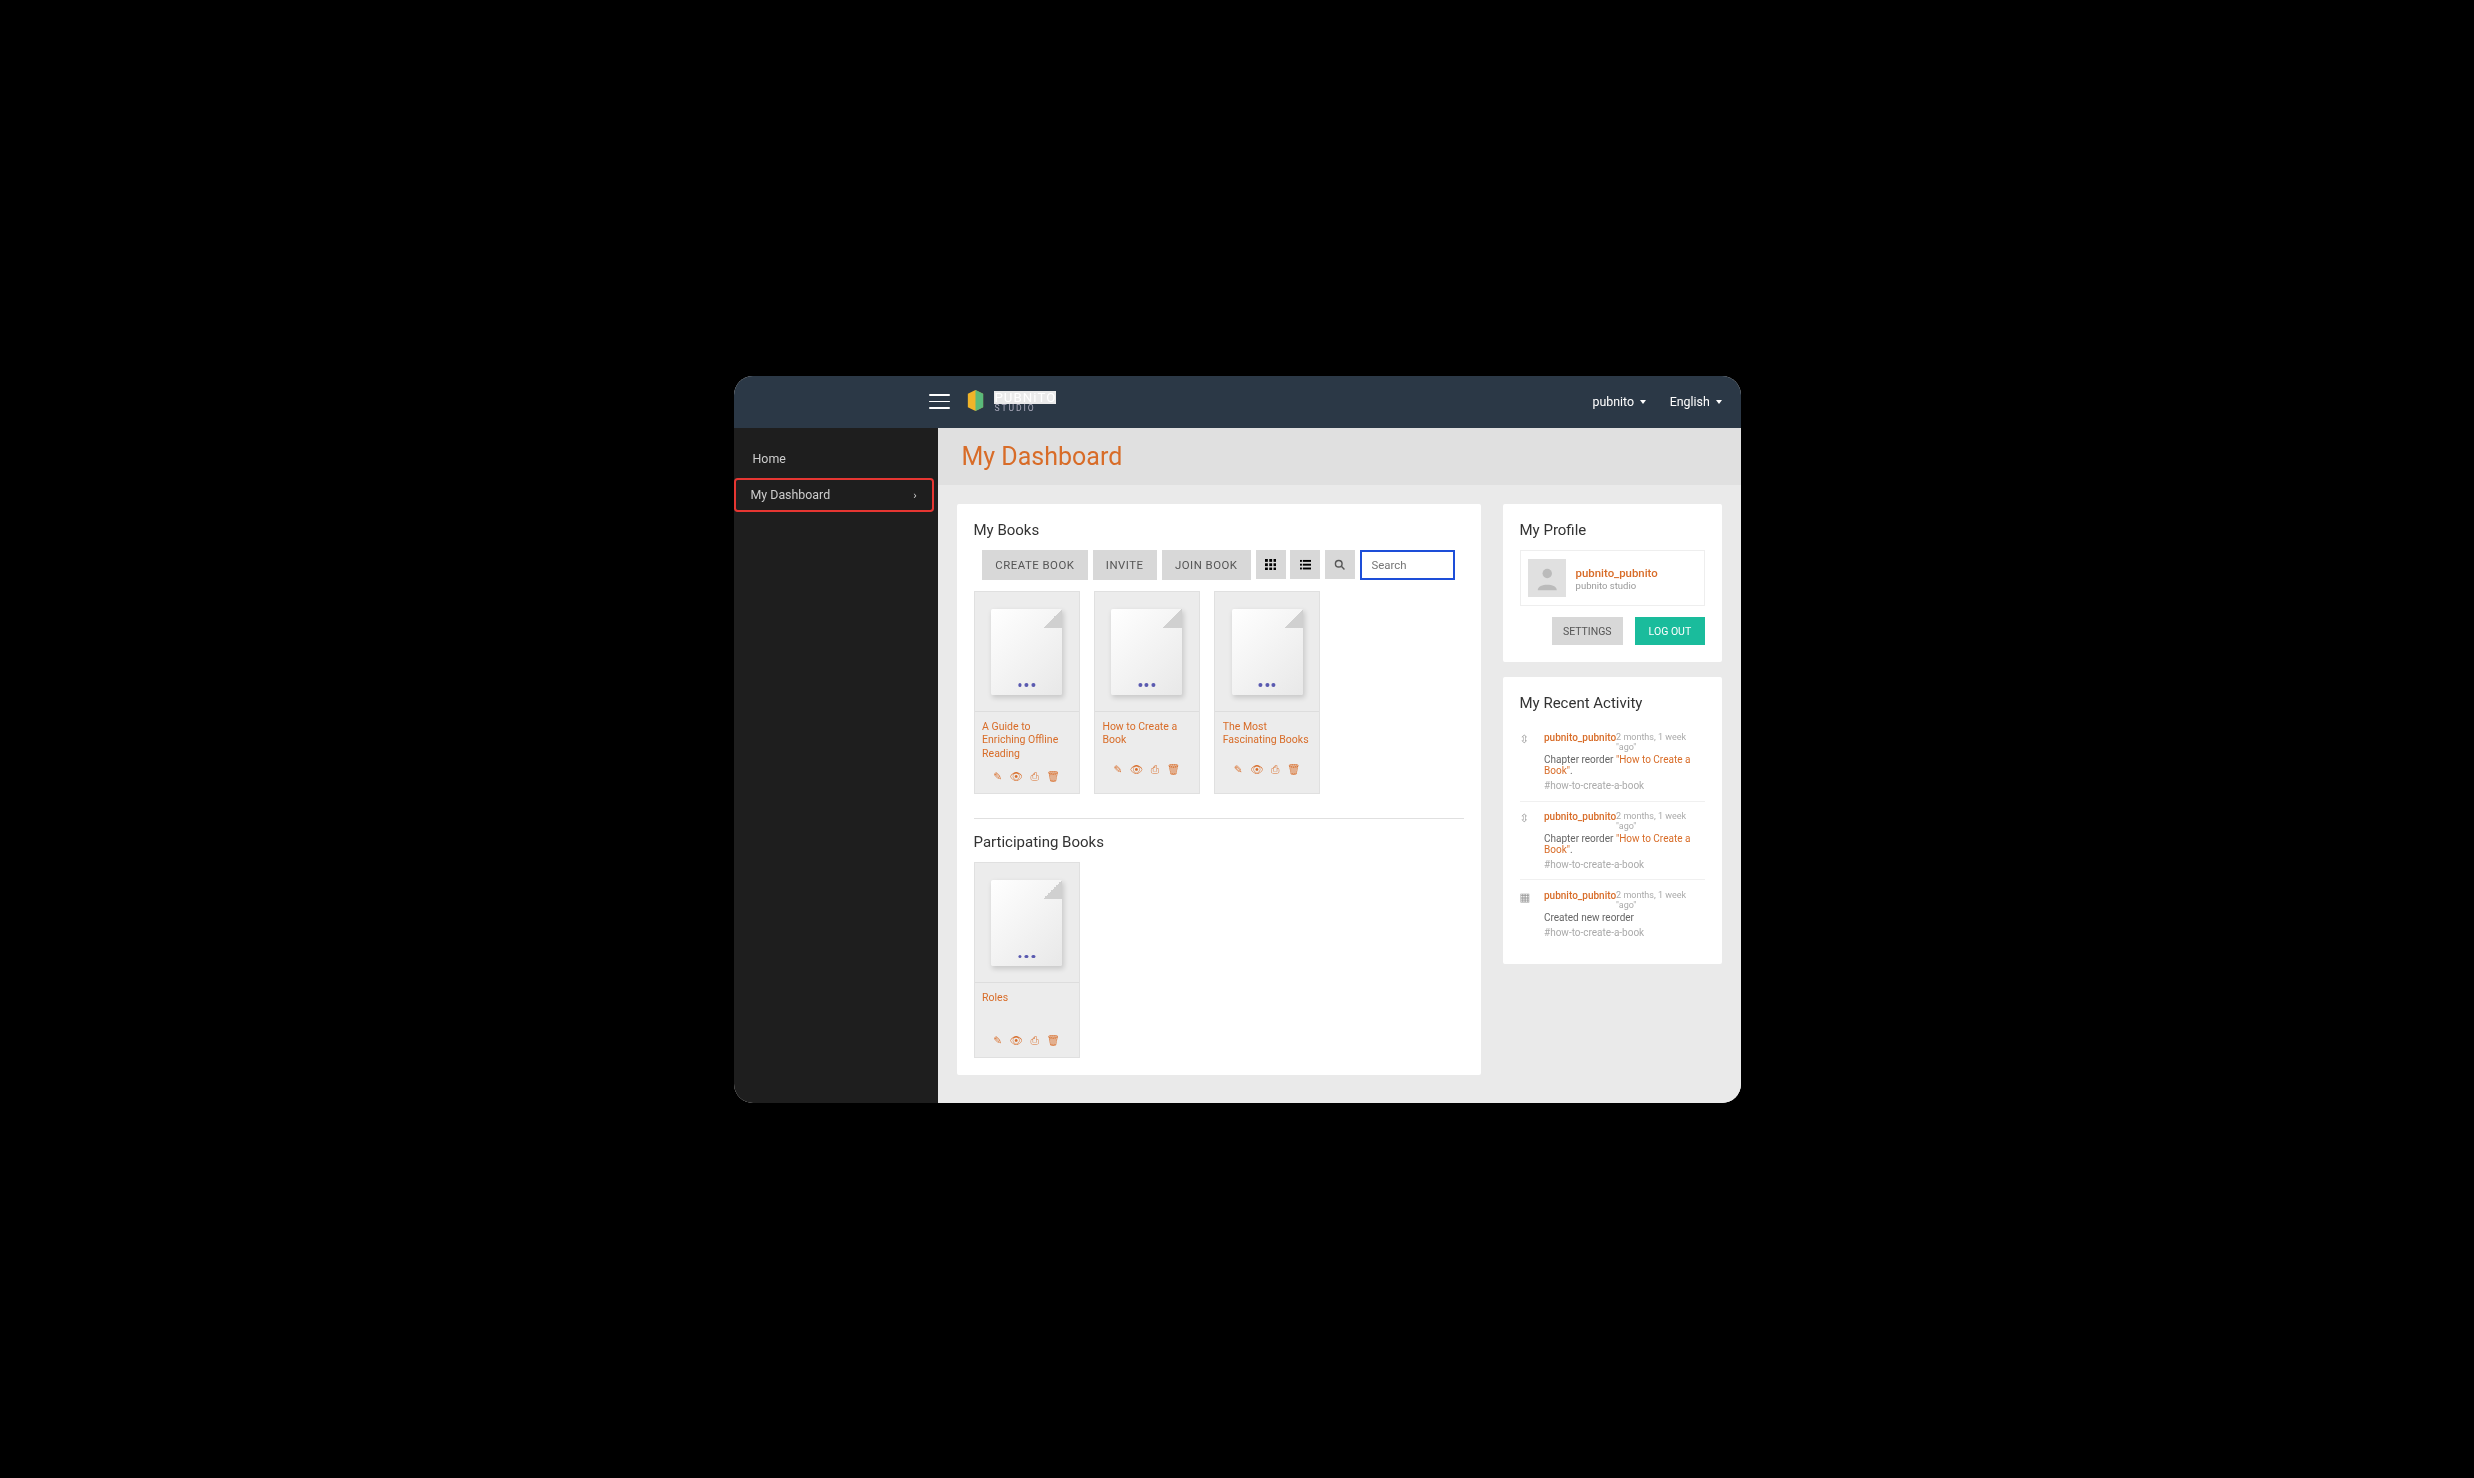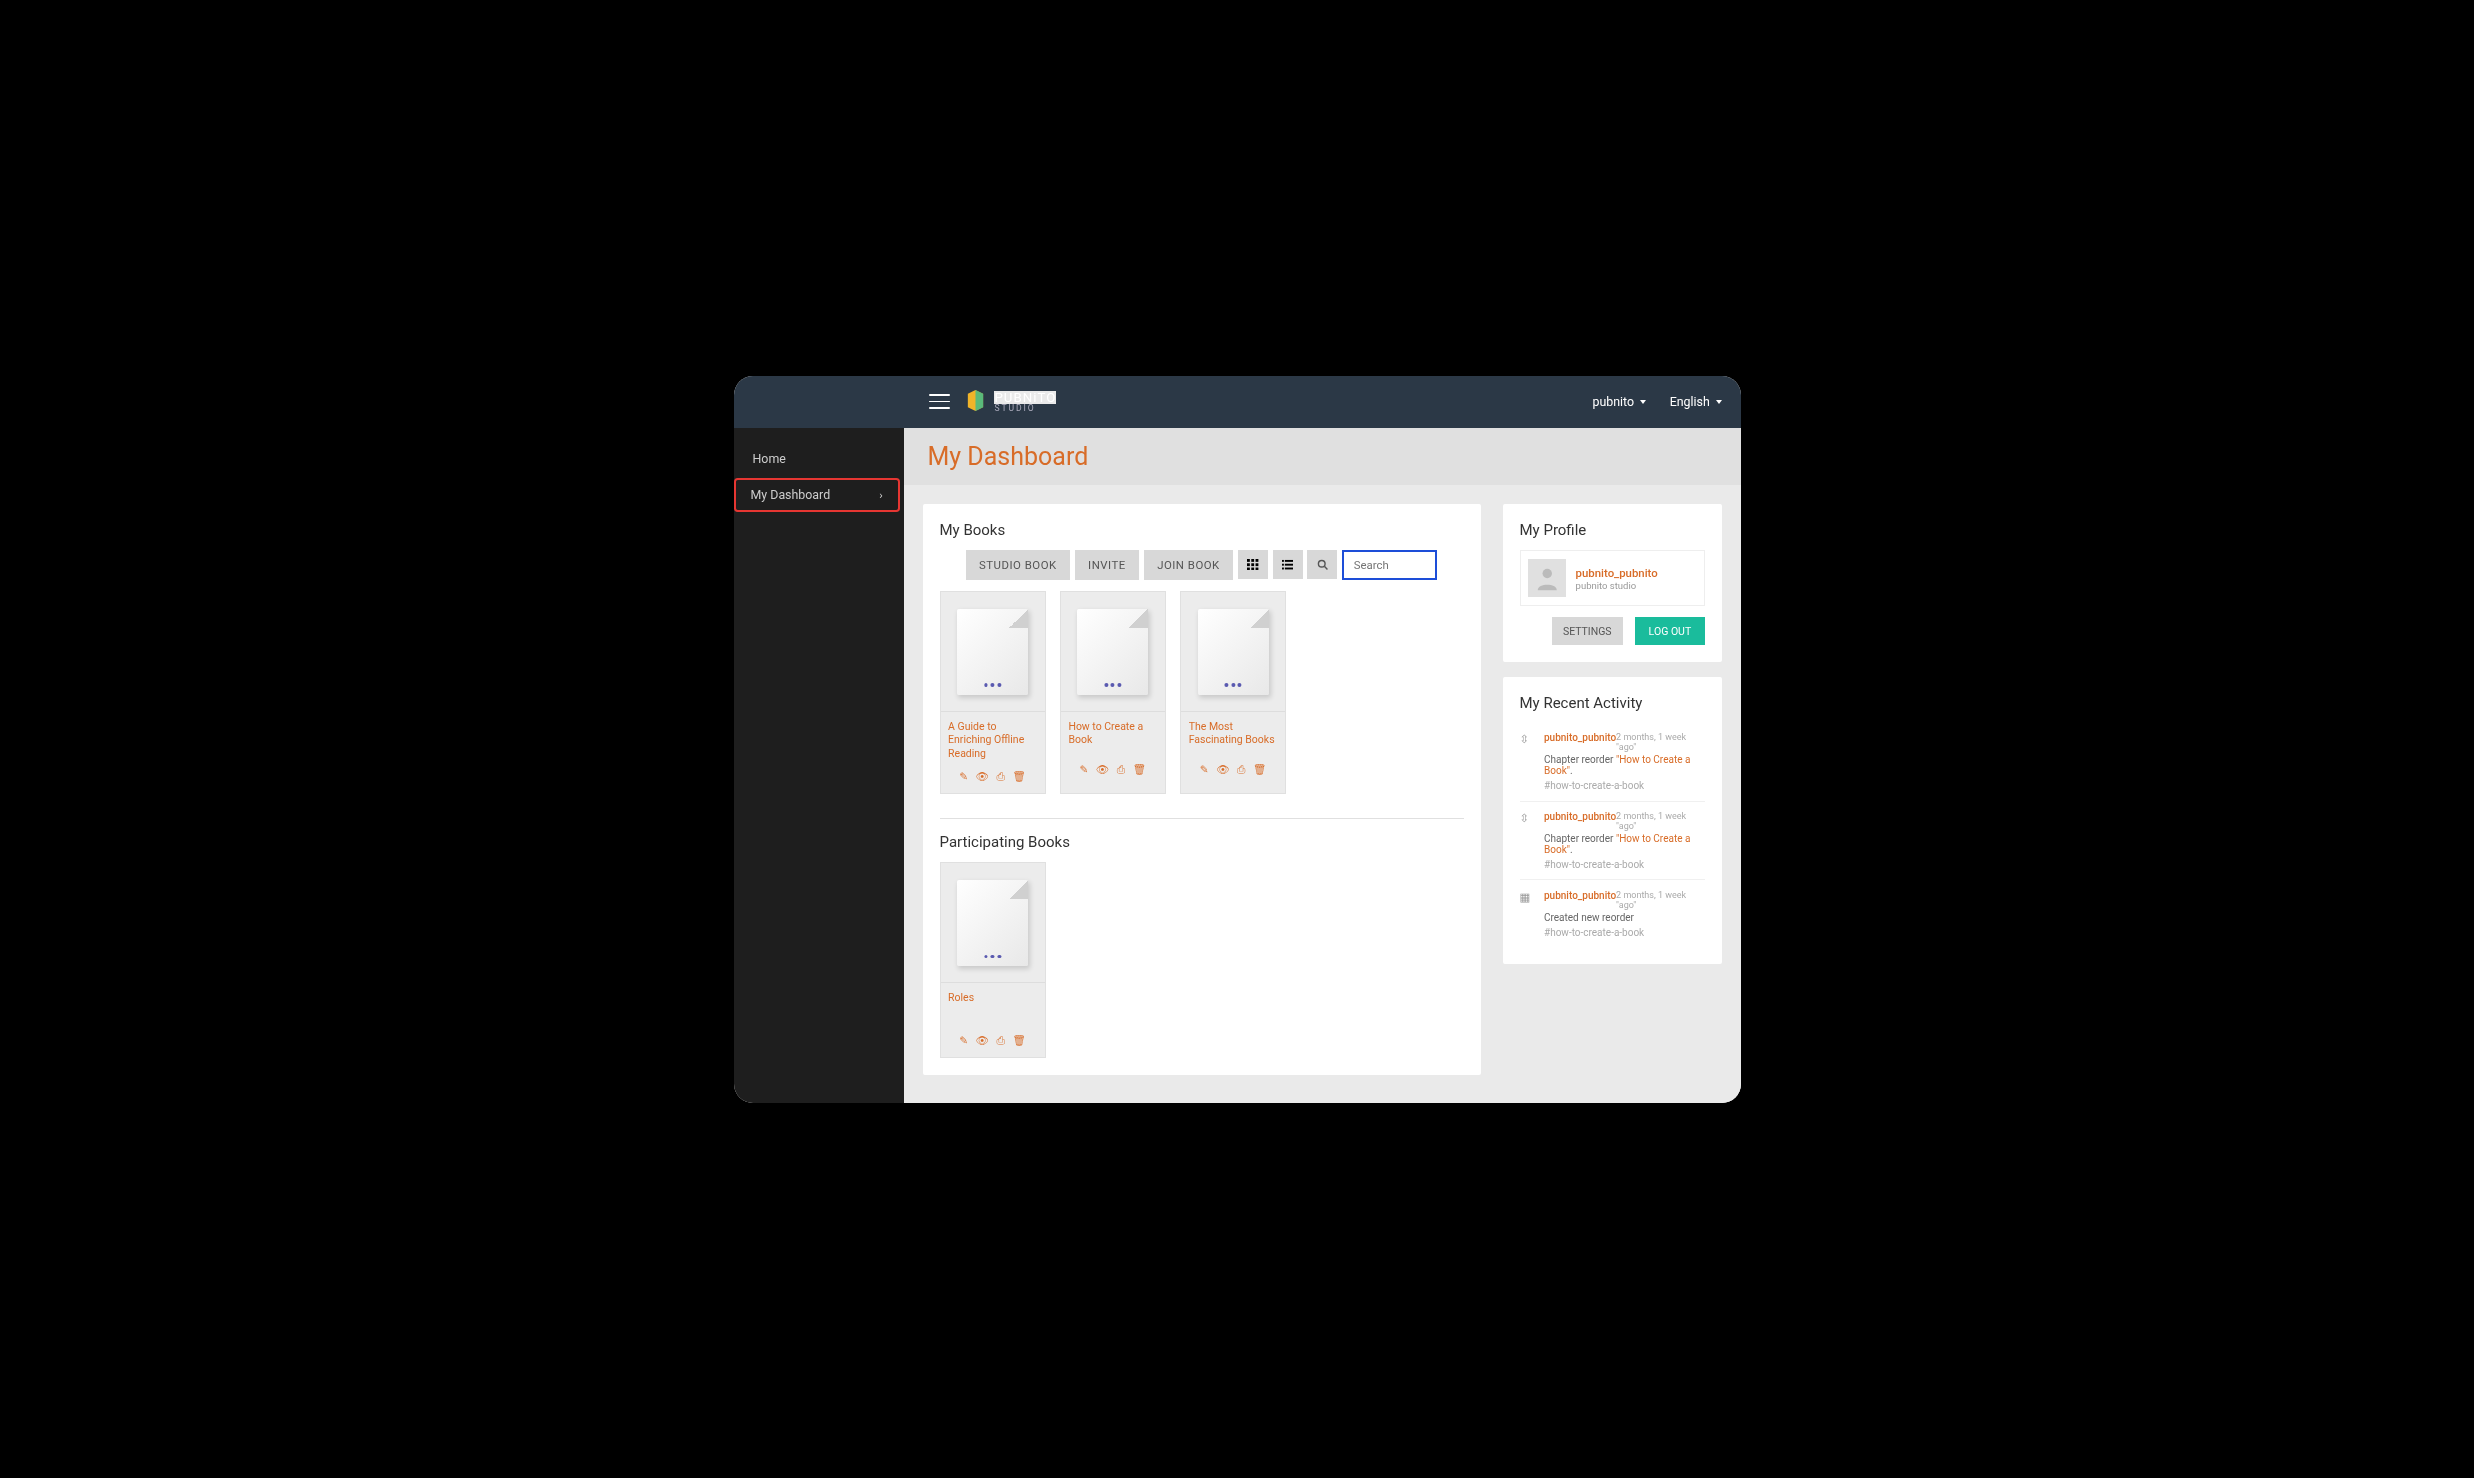--- a/index.html
+++ b/index.html
@@ -14,21 +14,21 @@
 .logo-icon { width: 23px; height: 27px; }
 .logo-text { display: flex; flex-direction: column; line-height: 1; }
 .logo-text .main { font-size: 13.3px; letter-spacing: 1px; color: #fff; }
 .logo-text .sub { font-size: 8.6px; letter-spacing: 1.9px; color: #aab; }
 .topbar-right { margin-left: auto; display: flex; gap: 24px; align-items: center; font-size: 12.4px; }
 .dropdown { display: flex; align-items: center; gap: 5.7px; cursor: pointer; }
 .caret-down { width: 0; height: 0; border-left: 3.8px solid transparent; border-right: 3.8px solid transparent; border-top: 4.8px solid #fff; }
 
 
 .layout { display: flex; min-height: 675px; }
-.sidebar { width: 170px; background: #1e1e1e; padding-top: 14.3px; }
+.sidebar { width: 204px; background: #1e1e1e; padding-top: 14.3px; }
 .sidebar-item { padding: 9.5px 19px; color: #ccc; font-size: 12.4px; cursor: pointer; display: flex; align-items: center; justify-content: space-between; }
 .sidebar-item.highlighted { border: 2.9px solid #e63632; border-radius: 3.8px; margin: 1.9px 3.8px 1.9px 0; padding: 7.6px 15px; }
 .chev-right { font-size: 11.4px; color: #ccc; }
 
 .main { flex: 1; background: #eaeaea; }
 .page-title-bar { background: #e0e0e0; padding: 14.3px 24px; }
 .page-title { color: #d86c28; font-size: 25px; font-weight: 400; }
 
 .content { display: flex; gap: 22px; padding: 19px; }
 .main-col { flex: 1; }
@@ -132,21 +132,21 @@
       <div class="page-title-bar">
         <h1 class="page-title">My Dashboard</h1>
       </div>
 
       <div class="content">
         <div class="main-col">
           <div class="panel">
             <div class="panel-title">My Books</div>
 
             <div class="toolbar">
-              <button class="btn">STUDIO BOOK</button>
+              <button class="btn">CREATE BOOK</button>
               <button class="btn">INVITE</button>
               <button class="btn">JOIN BOOK</button>
               <button class="btn-icon">
                 <svg class="icon-sm" viewBox="0 0 12 12">
                     <rect width="3" height="3"></rect>
                     <rect x="4.5" width="3" height="3"></rect>
                     <rect x="9" width="3" height="3"></rect>
                     <rect y="4.5" width="3" height="3"></rect>
                     <rect x="4.5" y="4.5" width="3" height="3"></rect>
                     <rect x="9" y="4.5" width="3" height="3"></rect>

